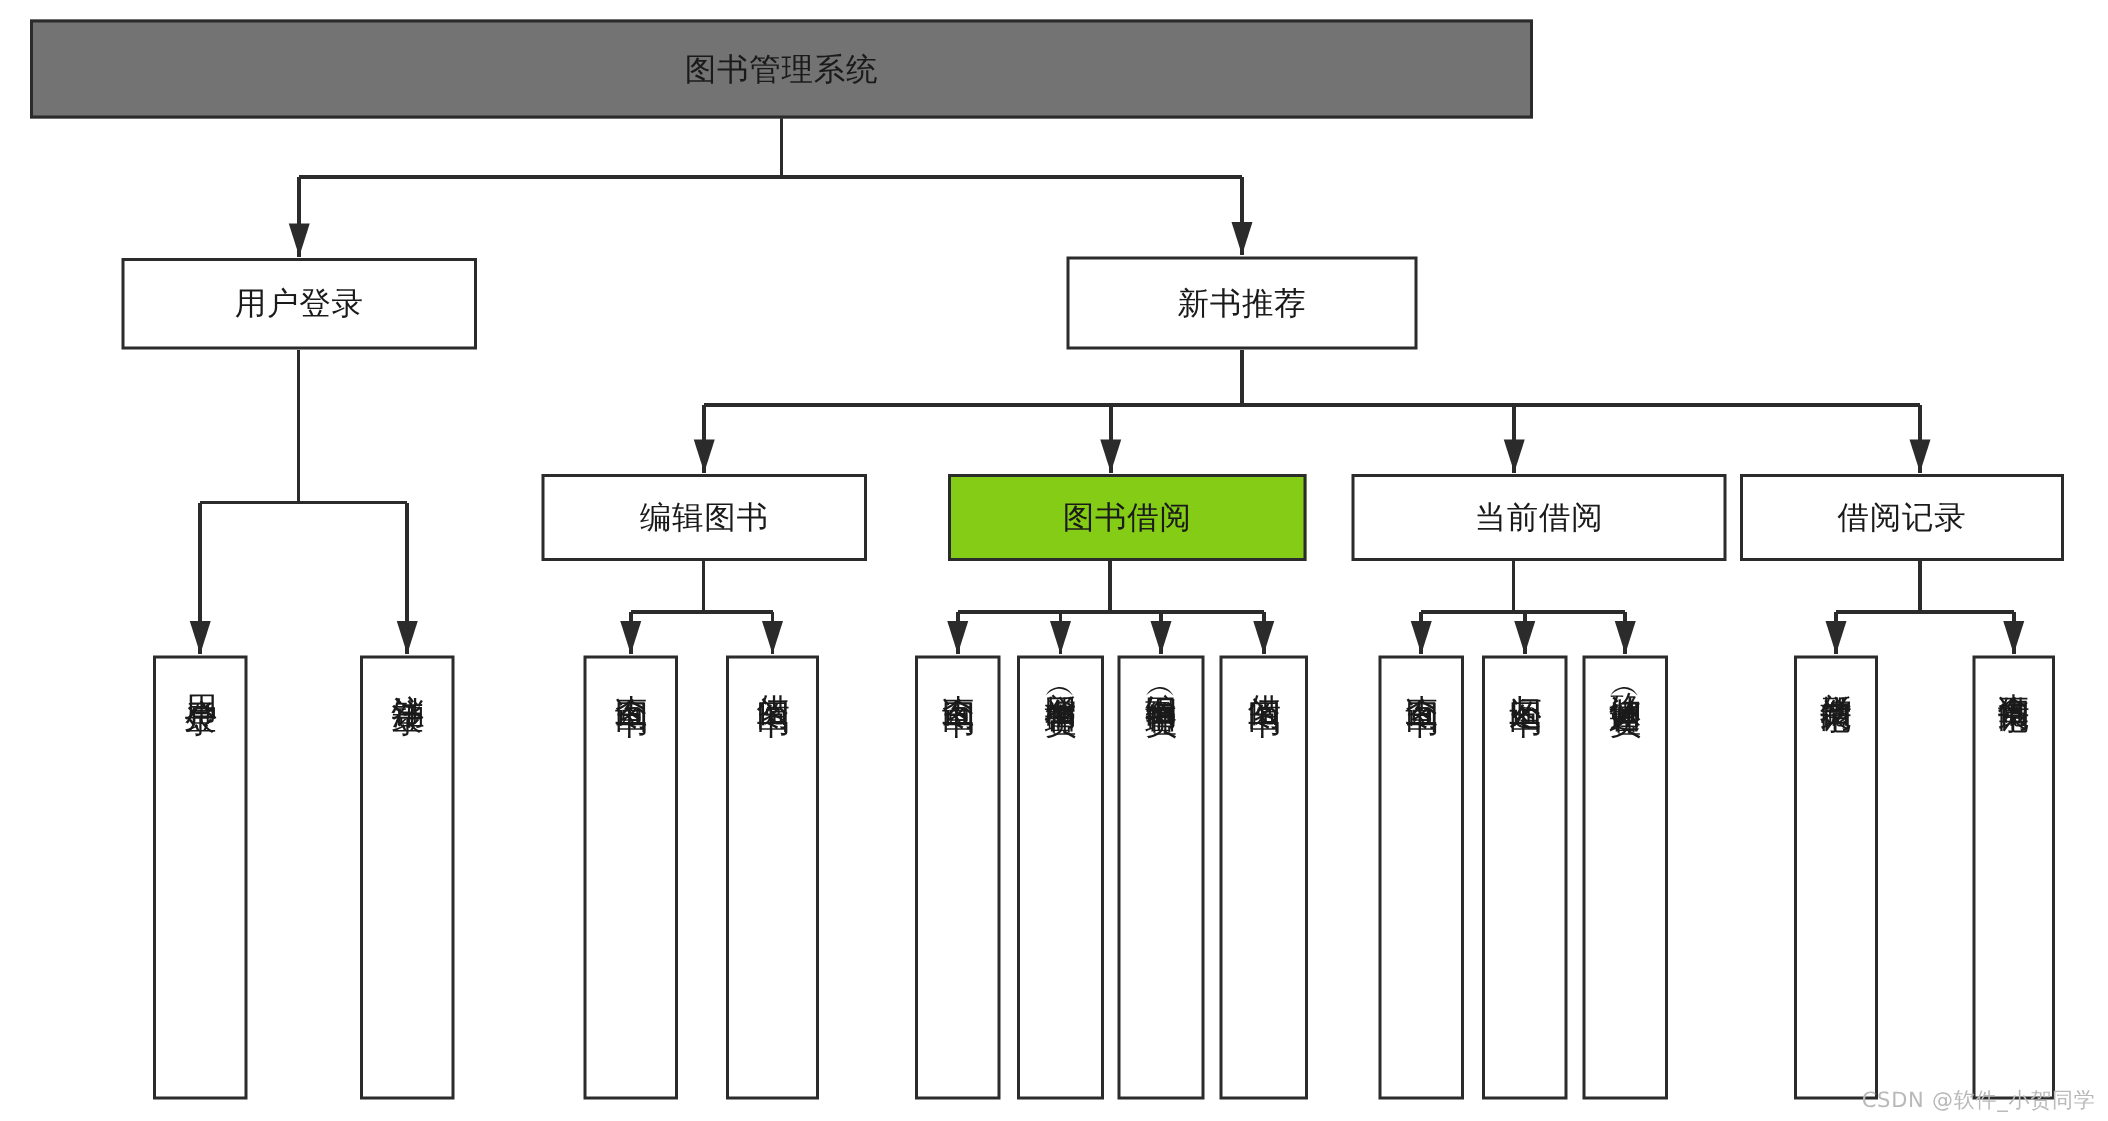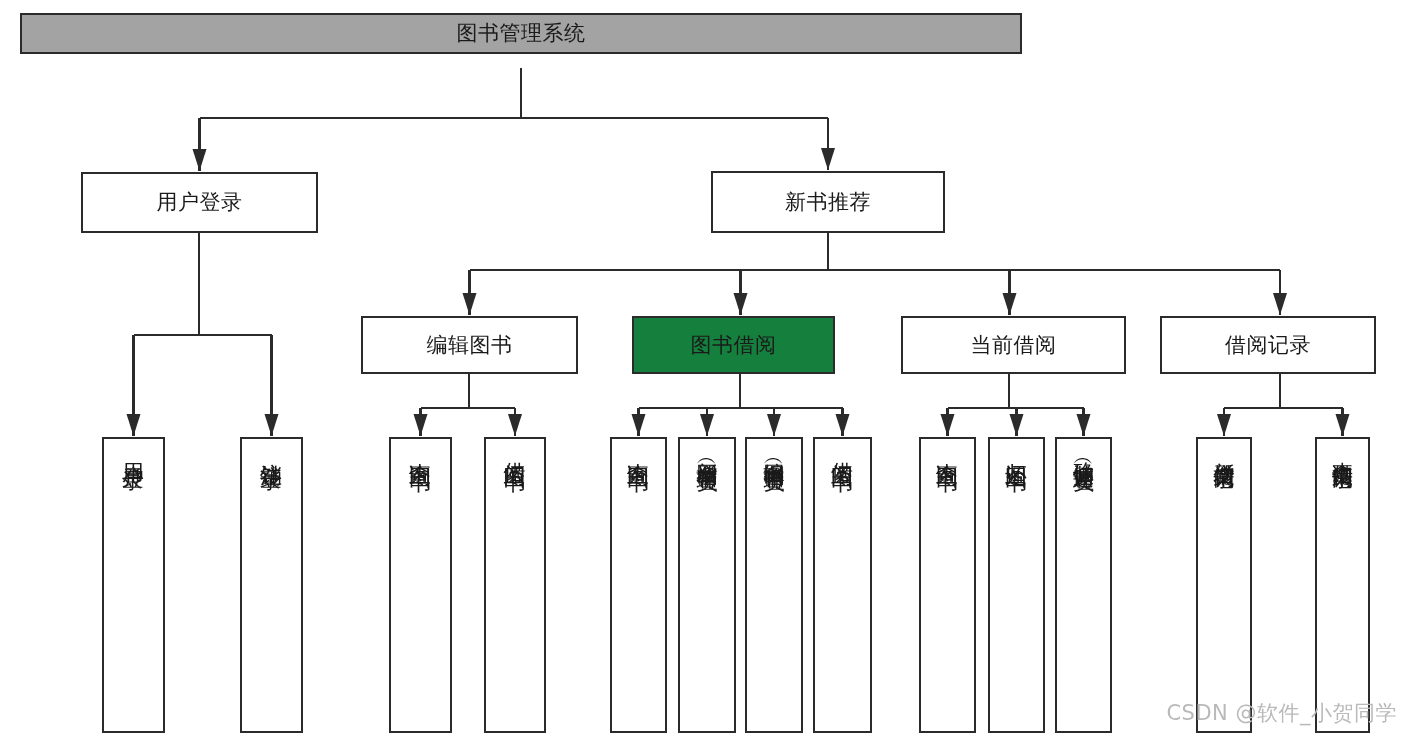--- a/index.html
+++ b/index.html
@@ -61,22 +61,22 @@
     letter-spacing: 2.5px;
     white-space: nowrap;
   }
   .node.vertical.tall-text .node-label {
     font-size: 21px;
     letter-spacing: 1.5px;
   }
   #watermark {
     position: absolute;
     right: 8px;
-    bottom: 20px;
-    font-size: 21px;
+    bottom: 4px;
+    font-size: 14px;
     color: #b9b9b9;
     letter-spacing: 0.5px;
     white-space: nowrap;
     font-family: "DejaVu Sans", "Liberation Sans", sans-serif;
     margin-left: 43px;
   }
 </style>
 </head>
 <body>
 
@@ -131,36 +131,36 @@
       <path d="M1076.5,414 L1090.5,414 L1083.5,436 Z" fill="#2b2b2b"></path>
       <line x1="1280" y1="374" x2="1280" y2="408" stroke="#2b2b2b" stroke-width="2.6" shape-rendering="crispEdges"></line>
       <line x1="1224" y1="408" x2="1342.5" y2="408" stroke="#2b2b2b" stroke-width="2.6" shape-rendering="crispEdges"></line>
       <line x1="1224" y1="408" x2="1224" y2="436" stroke="#2b2b2b" stroke-width="2.6" shape-rendering="crispEdges"></line>
       <path d="M1217,414 L1231,414 L1224,436 Z" fill="#2b2b2b"></path>
       <line x1="1342.5" y1="408" x2="1342.5" y2="436" stroke="#2b2b2b" stroke-width="2.6" shape-rendering="crispEdges"></line>
       <path d="M1335.5,414 L1349.5,414 L1342.5,436 Z" fill="#2b2b2b"></path>
     </svg>
 
   <div id="node-layer">
-      <div class="node horizontal root" style="left: 20px; top: 13px; width: 1002px; height: 41px; border-color: rgb(43, 43, 43); background: #a3a3a3;">
+      <div class="node horizontal root" style="left: 20px; top: 13px; width: 1002px; height: 66px; border-color: rgb(43, 43, 43); background: #737373;">
         <span class="node-label" style="color: rgb(26, 26, 26);">图书管理系统</span>
       </div>
       <div class="node horizontal" style="left: 81px; top: 172px; width: 237px; height: 61px; border-color: rgb(43, 43, 43); background: rgb(255, 255, 255);">
         <span class="node-label" style="color: rgb(26, 26, 26);">用户登录</span>
       </div>
       <div class="node horizontal" style="left: 711px; top: 171px; width: 234px; height: 62px; border-color: rgb(43, 43, 43); background: rgb(255, 255, 255);">
         <span class="node-label" style="color: rgb(26, 26, 26);">新书推荐</span>
       </div>
       <div class="node horizontal" style="left: 361px; top: 316px; width: 217px; height: 58px; border-color: rgb(43, 43, 43); background: rgb(255, 255, 255);">
         <span class="node-label" style="color: rgb(26, 26, 26);">编辑图书</span>
       </div>
-      <div class="node horizontal" style="left: 632px; top: 316px; width: 203px; height: 58px; border-color: rgb(43, 43, 43); background: #15803d;">
+      <div class="node horizontal" style="left: 632px; top: 316px; width: 239px; height: 58px; border-color: rgb(43, 43, 43); background: #84cc16;">
         <span class="node-label" style="color: rgb(26, 26, 26);">图书借阅</span>
       </div>
-      <div class="node horizontal" style="left: 901px; top: 316px; width: 225px; height: 58px; border-color: rgb(43, 43, 43); background: rgb(255, 255, 255);">
+      <div class="node horizontal" style="left: 901px; top: 316px; width: 250px; height: 58px; border-color: rgb(43, 43, 43); background: rgb(255, 255, 255);">
         <span class="node-label" style="color: rgb(26, 26, 26);">当前借阅</span>
       </div>
       <div class="node horizontal" style="left: 1160px; top: 316px; width: 216px; height: 58px; border-color: rgb(43, 43, 43); background: rgb(255, 255, 255);">
         <span class="node-label" style="color: rgb(26, 26, 26);">借阅记录</span>
       </div>
       <div class="node vertical" style="left: 102px; top: 437px; width: 63px; height: 296px; border-color: rgb(43, 43, 43); background: rgb(255, 255, 255);">
         <span class="node-label" style="color: rgb(26, 26, 26);">用户登录</span>
       </div>
       <div class="node vertical" style="left: 240px; top: 437px; width: 63px; height: 296px; border-color: rgb(43, 43, 43); background: rgb(255, 255, 255);">
         <span class="node-label" style="color: rgb(26, 26, 26);">注销登录</span>

